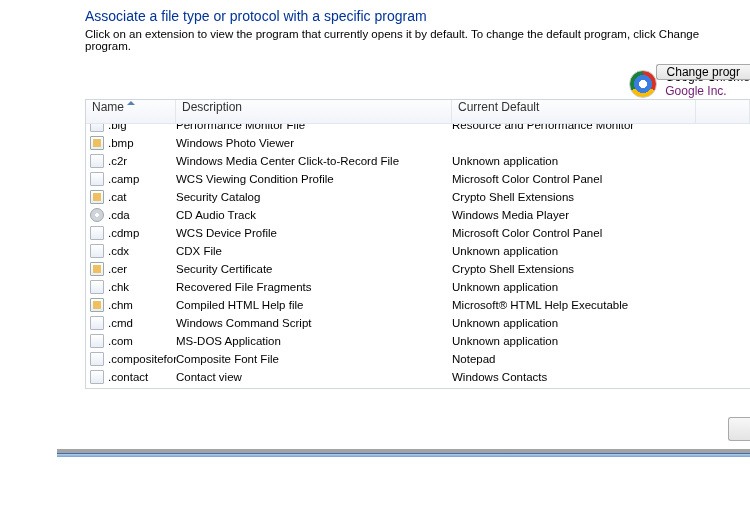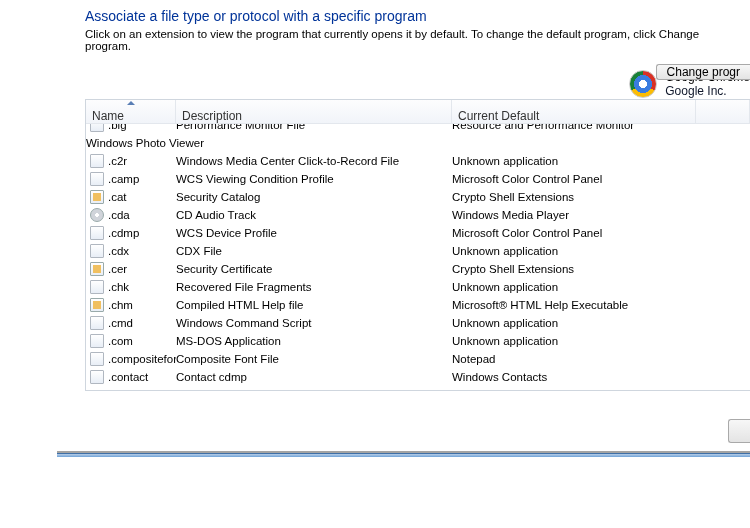--- a/index.html
+++ b/index.html
@@ -15,21 +15,21 @@
     overflow: hidden;
     position: relative;
   }
   .panel {
     position: absolute;
     left: 57px;
     top: 0;
     right: 0;
     height: 455px;
     background: #fff;
-    border-bottom: 4px solid #a3a3a3;
+    border-bottom: 6px solid #a3a3a3;
   }
   .title {
     margin: 8px 0 4px 28px;
     color: #003399;
     font-size: 14px;
     font-weight: 400;
   }
   .subtitle {
     margin: 0 14px 12px 28px;
     font-size: 11.5px;
@@ -46,21 +46,21 @@
     width: 28px; height: 28px;
     position: relative;
     margin-right: 8px;
     border-radius: 50%;
     background:
       radial-gradient(circle at 50% 50%, #fff 0 4px, #3a7ce0 4px 9px, transparent 9px),
       conic-gradient(#d93025 0 120deg, #fbbc04 120deg 240deg, #188038 240deg 360deg);
     border: 1px solid #ccc;
   }
   .program-name { font-size: 12px; line-height: 14px; }
-  .program-pub  { font-size: 12px; line-height: 14px; color:#0f172a; }
+  .program-pub  { font-size: 12px; line-height: 14px; color:#701a75; }
   .change-btn {
     position: absolute;
     right: 0;
     top: 64px;
     height: 16px;
     padding: 0 10px;
     background: linear-gradient(#f7f7f7,#e4e4e4);
     border: 1px solid #a9a9a9;
     border-right: none;
     border-radius: 3px 0 0 3px;
@@ -81,21 +81,21 @@
   }
   .lv-header {
     display: flex;
     height: 24px;
     border-bottom: 1px solid #e3e7ed;
     background: linear-gradient(#fdfdfe,#f1f4f9);
     font-size: 12px;
     color:#333;
   }
   .lv-header .col {
-    display:flex; align-items:flex-end;
+    display:flex; align-items:flex-start;
     padding-left: 6px;
     border-right: 1px solid #e3e7ed;
     position: relative;
     cursor: pointer;
   }
   .col-name { width: 90px; }
   .col-desc { width: 276px; }
   .col-def  { flex: 0 0 244px; }
   .col-extra{ flex:1; border-right:none;}
   .sort-arrow {
@@ -181,20 +181,24 @@
     <div class="lv-body" id="lv-body">
         <div class="lv-row">
           <div class="c1">
             <span class="fi doc"></span>
             <span>.blg</span>
           </div>
           <div class="c2">Performance Monitor File</div>
           <div class="c3">Resource and Performance Monitor</div>
         </div>
         <div class="lv-row">
+          <div class="c1">
+            <span class="fi special"></span>
+            <span>.bmp</span>
+          </div>
           <div class="c3">Windows Photo Viewer</div>
         </div>
         <div class="lv-row">
           <div class="c1">
             <span class="fi doc"></span>
             <span>.c2r</span>
           </div>
           <div class="c2">Windows Media Center Click-to-Record File</div>
           <div class="c3">Unknown application</div>
         </div>
@@ -284,21 +288,21 @@
             <span>.compositefont</span>
           </div>
           <div class="c2">Composite Font File</div>
           <div class="c3">Notepad</div>
         </div>
         <div class="lv-row">
           <div class="c1">
             <span class="fi doc"></span>
             <span>.contact</span>
           </div>
-          <div class="c2">Contact cdmp</div>
+          <div class="c2">Contact view</div>
           <div class="c3">Windows Contacts</div>
         </div>
       </div>
   </div>
 
   <div class="ok-btn-area"></div>
 </div>
 <div class="window-border"></div>
 
 </body></html>

